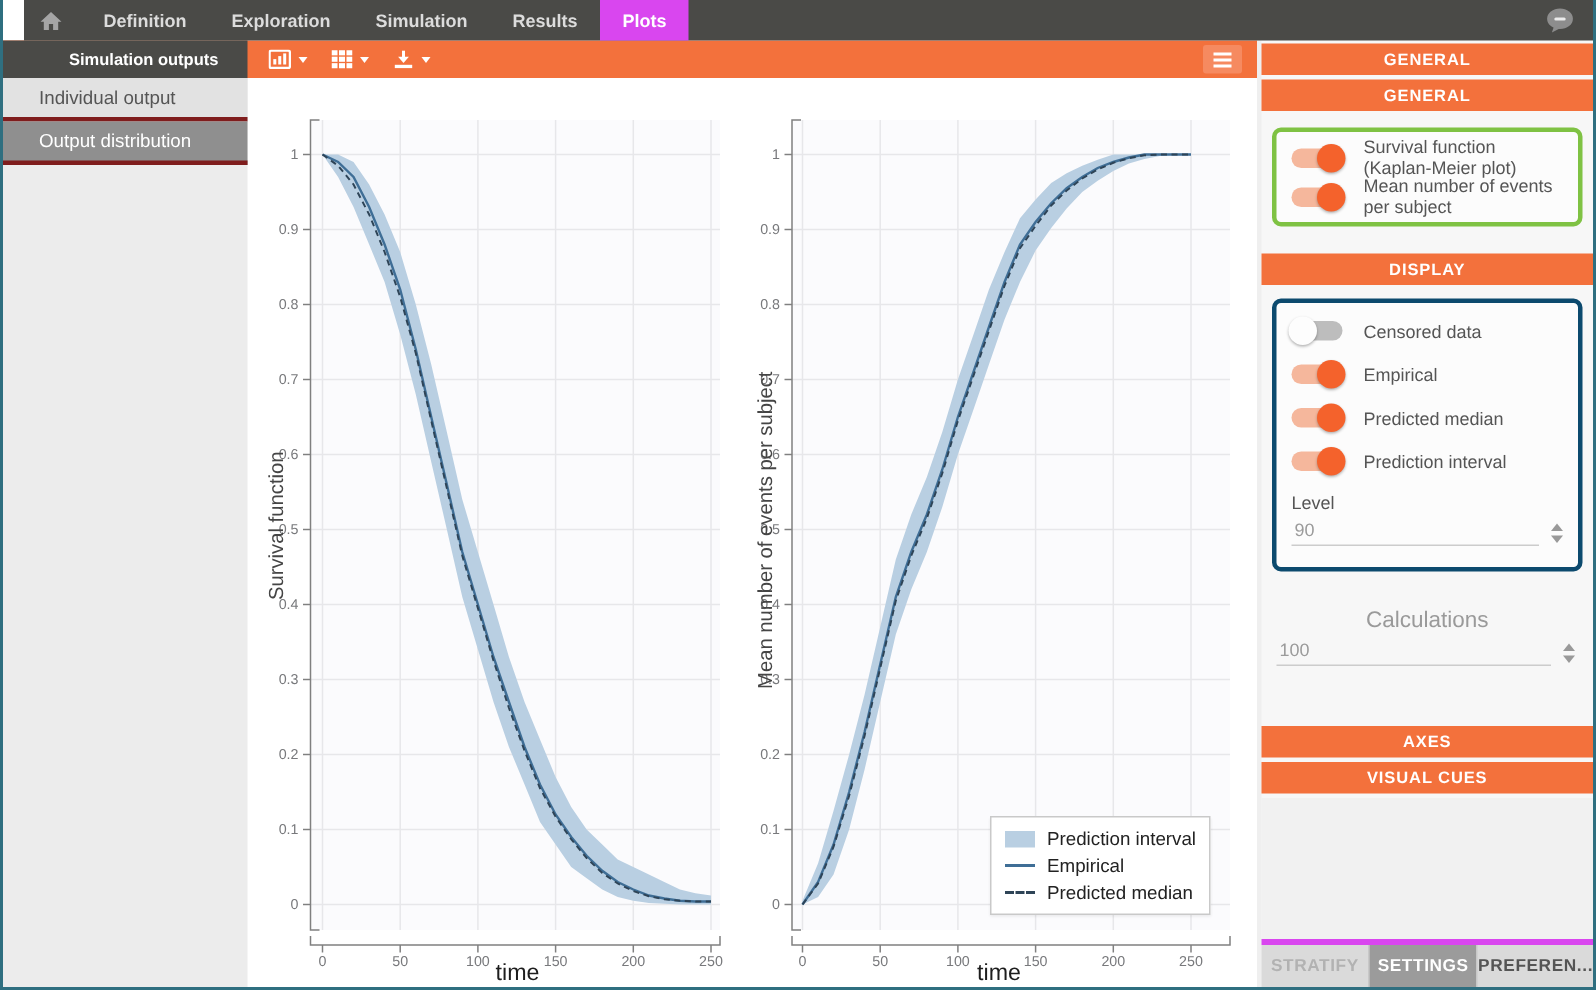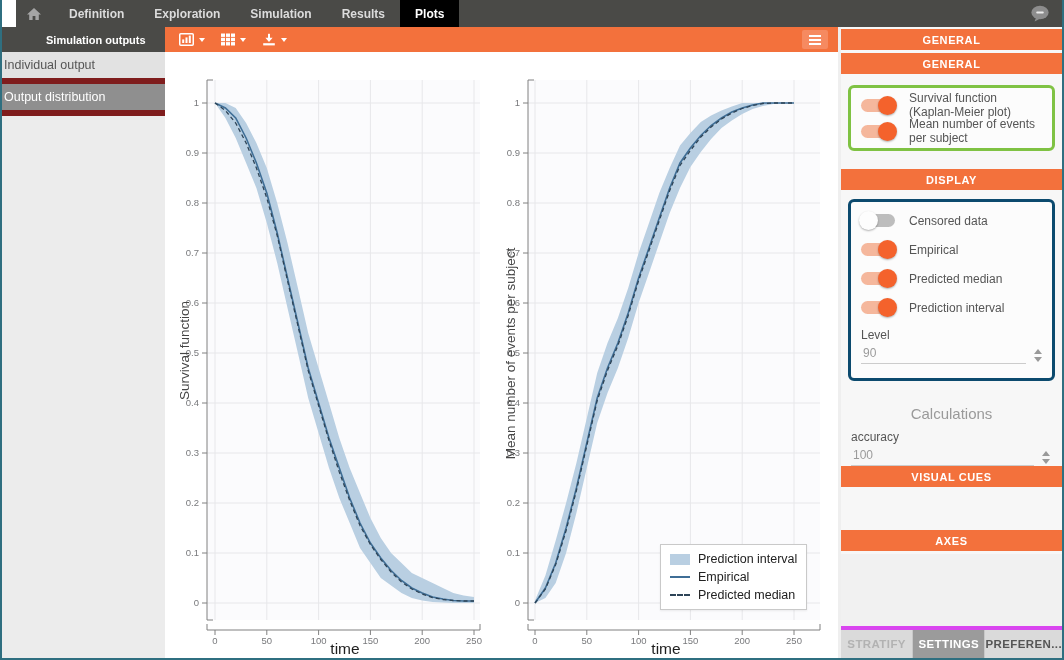--- a/index.html
+++ b/index.html
@@ -6,35 +6,35 @@
   .app{position:relative;width:1064px;height:660px;overflow:hidden;
        font-family:"Liberation Sans",sans-serif;background:#fff;
        border-left:2px solid #2f6f80;border-right:2px solid #2f6f80;border-bottom:2px solid #2f6f80;
        box-sizing:border-box;}
 
   
   .nav{position:absolute;left:0;right:0;top:0;height:27px;background:#4a4a47;display:flex;align-items:stretch;z-index:4;margin-left:14px;}
   .nav .home{display:flex;align-items:center;padding:0 12px 0 10px;cursor:pointer;}
   .nav-tabs{display:flex;align-items:stretch;}
   .nav-tab{display:flex;align-items:center;padding:0 15px;font-size:12px;font-weight:bold;color:#dcdcdc;cursor:pointer;}
-  .nav-tab.active{background:#000000;color:#fff;}
+  .nav-tab.active{background:#d946ef;color:#fff;}
   .nav .chat{margin-left:auto;display:flex;align-items:center;padding:0 12px;cursor:pointer;}
 
   
   .subbar{position:absolute;left:0;top:27px;height:25px;width:836px;background:#f3713c;display:flex;align-items:stretch;z-index:2;}
   .subbar-left{width:163px;background:#4a4a47;color:#fff;font-size:11px;font-weight:bold;display:flex;align-items:center;padding-left:44px;box-sizing:border-box;flex:0 0 auto;}
   .subbar-tools{display:flex;align-items:center;gap:16px;padding-left:14px;}
   .tool{display:flex;align-items:center;cursor:pointer;}
   .caret{width:0;height:0;border-left:3.5px solid transparent;border-right:3.5px solid transparent;border-top:4px solid #fff;margin-left:5px;}
   .menu-btn{position:absolute;right:10px;top:3px;width:26px;height:19px;background:#f68a60;border-radius:2px;display:flex;flex-direction:column;justify-content:center;gap:2px;align-items:center;cursor:pointer;}
   .menu-btn i{display:block;width:12px;height:2px;background:#fff;}
 
   
   .sidebar{position:absolute;left:0;top:52px;bottom:0;width:163px;background:#ececec;z-index:1;}
-  .side-item{height:26px;display:flex;align-items:center;padding-left:2px;font-size:12.5px;color:#555;background:#e2e2e2;border-bottom:6px solid #7f1d1d;cursor:pointer;}
+  .side-item{height:26px;display:flex;align-items:center;padding-left:24px;font-size:12.5px;color:#555;background:#e2e2e2;border-bottom:3px solid #7f1d1d;cursor:pointer;}
   .side-item.selected{background:#8f8f8f;color:#fff;}
 
   
   .main{position:absolute;left:163px;top:52px;width:673px;bottom:0;background:#fff;}
   .main svg{position:absolute;top:0;}
   .ylabel{position:absolute;width:300px;text-align:center;font-size:13.5px;color:#454545;transform:rotate(-90deg);pointer-events:none;}
   .xlabel{position:absolute;width:120px;text-align:center;font-size:15.5px;color:#1e1e1e;pointer-events:none;}
   .legend{position:absolute;left:495px;top:492px;background:#fff;border:1px solid #c9c9c9;padding:5px 9px;box-shadow:0 1px 2px rgba(0,0,0,.07);}
   .lg-row{display:flex;align-items:center;gap:8px;height:18px;font-size:12.5px;color:#222;white-space:nowrap;}
   .sw{flex:0 0 auto;}
@@ -344,32 +344,31 @@
         <input class="num" type="text" value="90" style="">
         <span class="spin">
           <b class="up"></b>
           <b class="down"></b>
         </span>
       </div>
     </div>
 
     <div class="calc-title">Calculations</div>
     <div class="calc-wrap">
-      <div class="field-label">accuracy</div>
       <div class="field-row">
         <input class="num" type="text" value="100" style="">
         <span class="spin">
           <b class="up"></b>
           <b class="down"></b>
         </span>
       </div>
     </div>
 
+    <div class="sec-h axes-h">AXES</div>
     <div class="sec-h">VISUAL CUES</div>
-    <div class="sec-h axes-h">AXES</div>
 
     <div class="panel-fill"></div>
 
     <div class="foot" id="footer-tabs">
         <div class="foot-tab disabled">STRATIFY</div>
         <div class="foot-tab active">SETTINGS</div>
         <div class="foot-tab">PREFEREN...</div>
       </div>
   </aside>
 </div>

